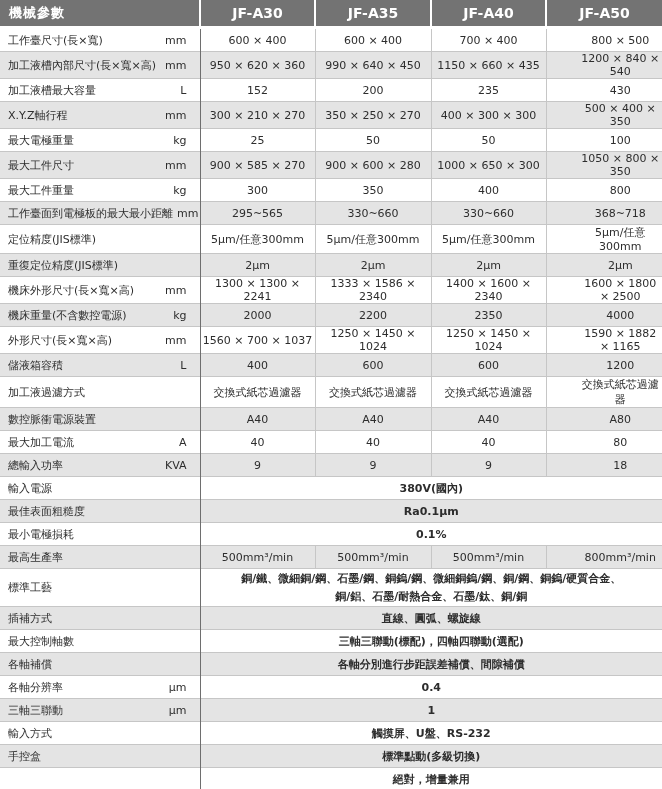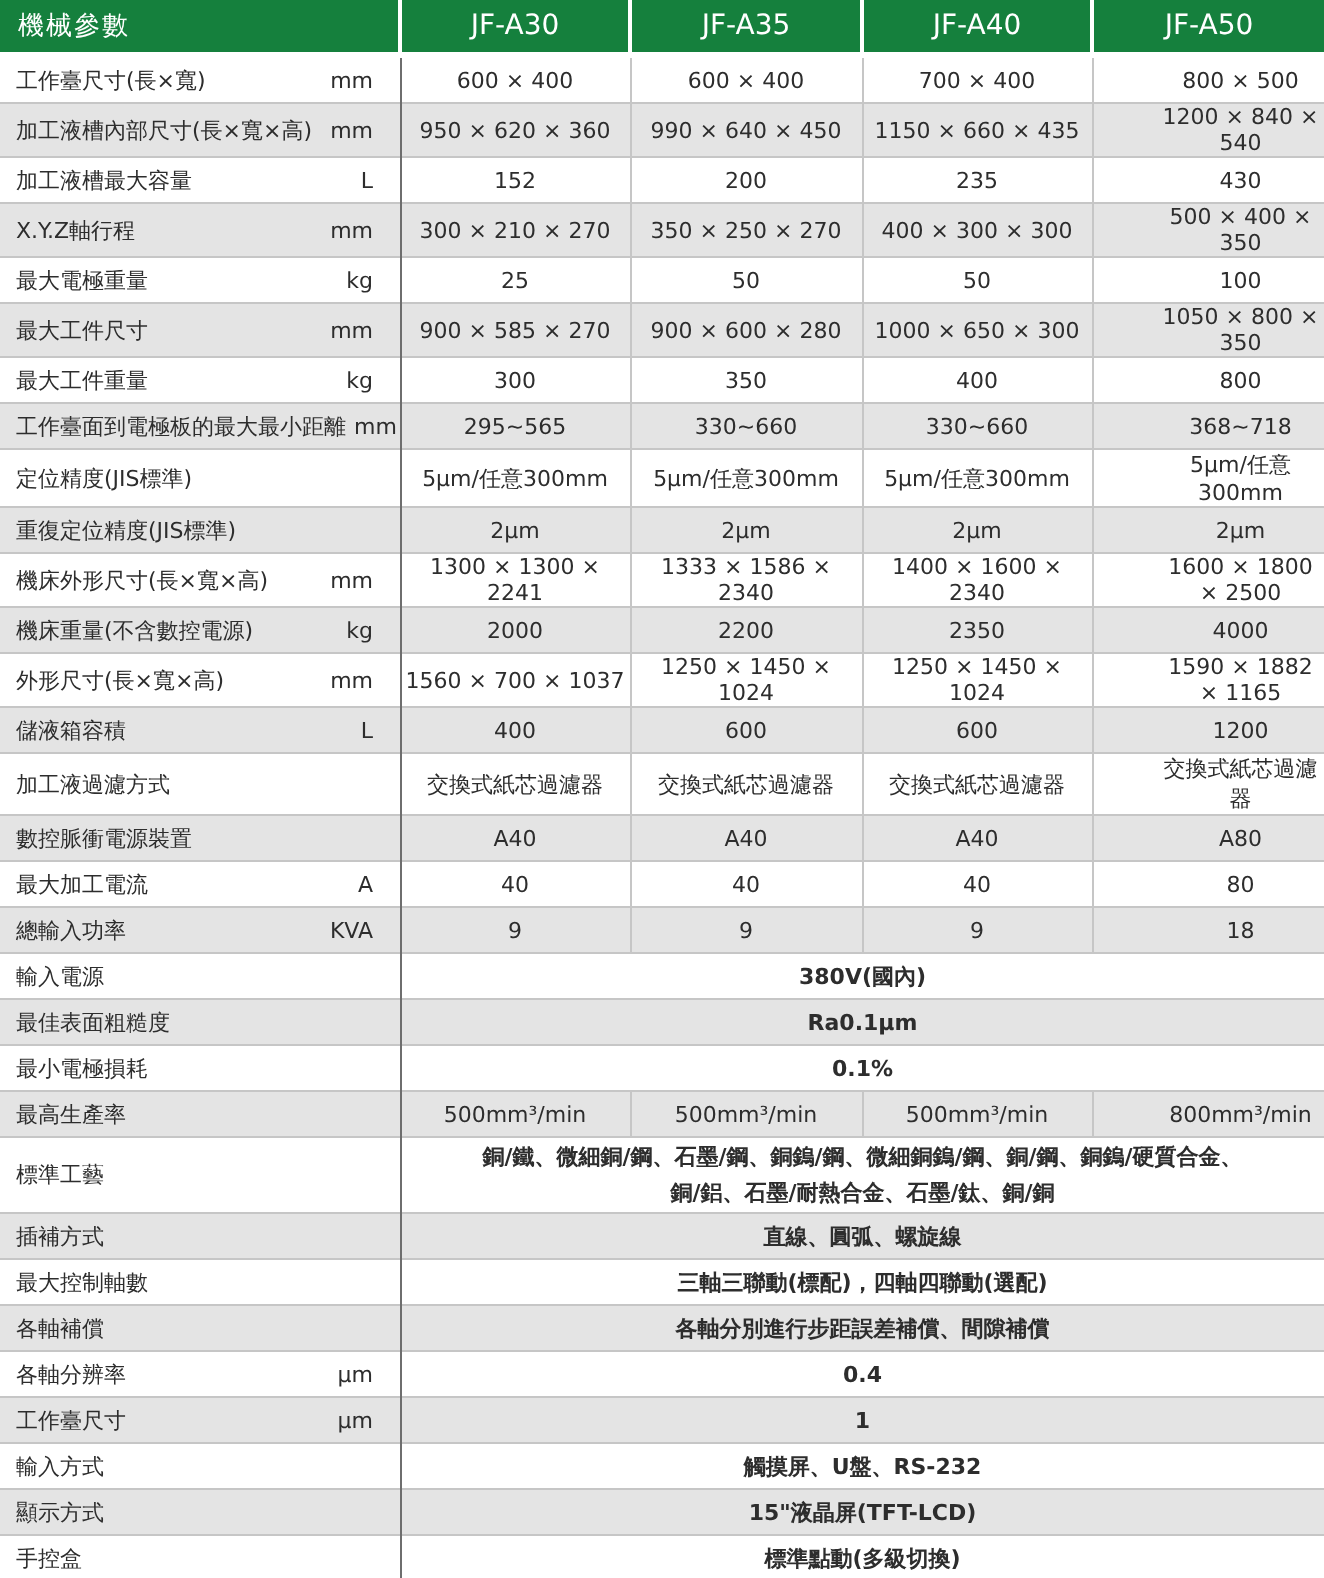--- a/index.html
+++ b/index.html
@@ -8,25 +8,25 @@
     background: #ffffff;
     width: 662px;
     font-family: "DejaVu Sans", "Liberation Sans", sans-serif;
   }
   table.spec {
     width: 662px;
     border-collapse: collapse;
     table-layout: fixed;
   }
   thead th {
-    background: #15803d;
+    background: #737373;
     color: #ffffff;
     height: 26px;
     font-size: 14px;
-    font-weight: 400;
+    font-weight: 700;
     text-align: center;
     padding: 0;
     border-bottom: 3px solid #ffffff;
   }
   thead th.param-head {
     text-align: left;
     padding-left: 9px;
     font-size: 13px;
     letter-spacing: 1px;
   }
@@ -386,43 +386,34 @@
           <div class="lblwrap">
             <span class="lbl">各軸分辨率</span>
             <span class="unit">μm</span>
           </div>
         </td>
         <td class="c-span" colspan="4">0.4</td>
       </tr>
       <tr>
         <td class="c-label">
           <div class="lblwrap">
-            <span class="lbl">工作臺尺寸</span>
+            <span class="lbl">三軸三聯動</span>
             <span class="unit">μm</span>
           </div>
         </td>
         <td class="c-span" colspan="4">1</td>
       </tr>
       <tr>
         <td class="c-label">
           <div class="lblwrap">
             <span class="lbl">輸入方式</span>
             <span class="unit"></span>
           </div>
         </td>
         <td class="c-span" colspan="4">觸摸屏、U盤、RS-232</td>
-      </tr>
-      <tr>
-        <td class="c-label">
-          <div class="lblwrap">
-            <span class="lbl">顯示方式</span>
-            <span class="unit"></span>
-          </div>
-        </td>
-        <td class="c-span" colspan="4">15"液晶屏(TFT-LCD)</td>
       </tr>
       <tr>
         <td class="c-label">
           <div class="lblwrap">
             <span class="lbl">手控盒</span>
             <span class="unit"></span>
           </div>
         </td>
         <td class="c-span" colspan="4">標準點動(多級切換)</td>
       </tr>

